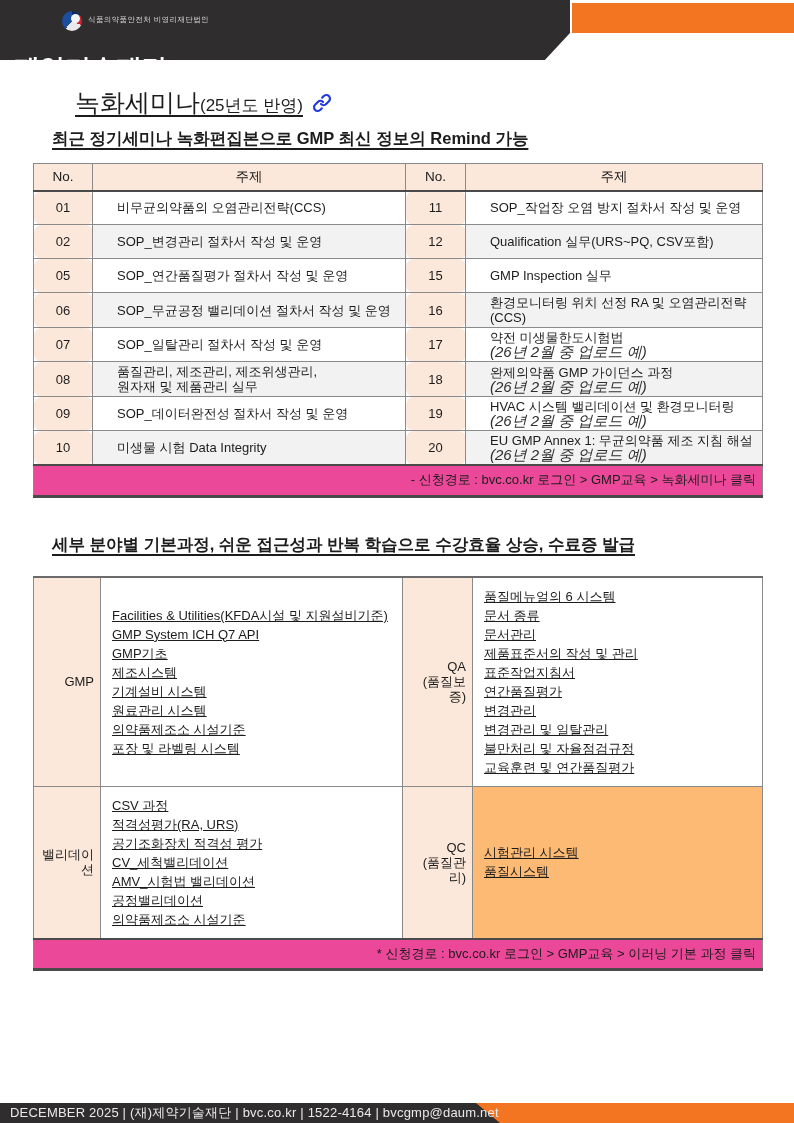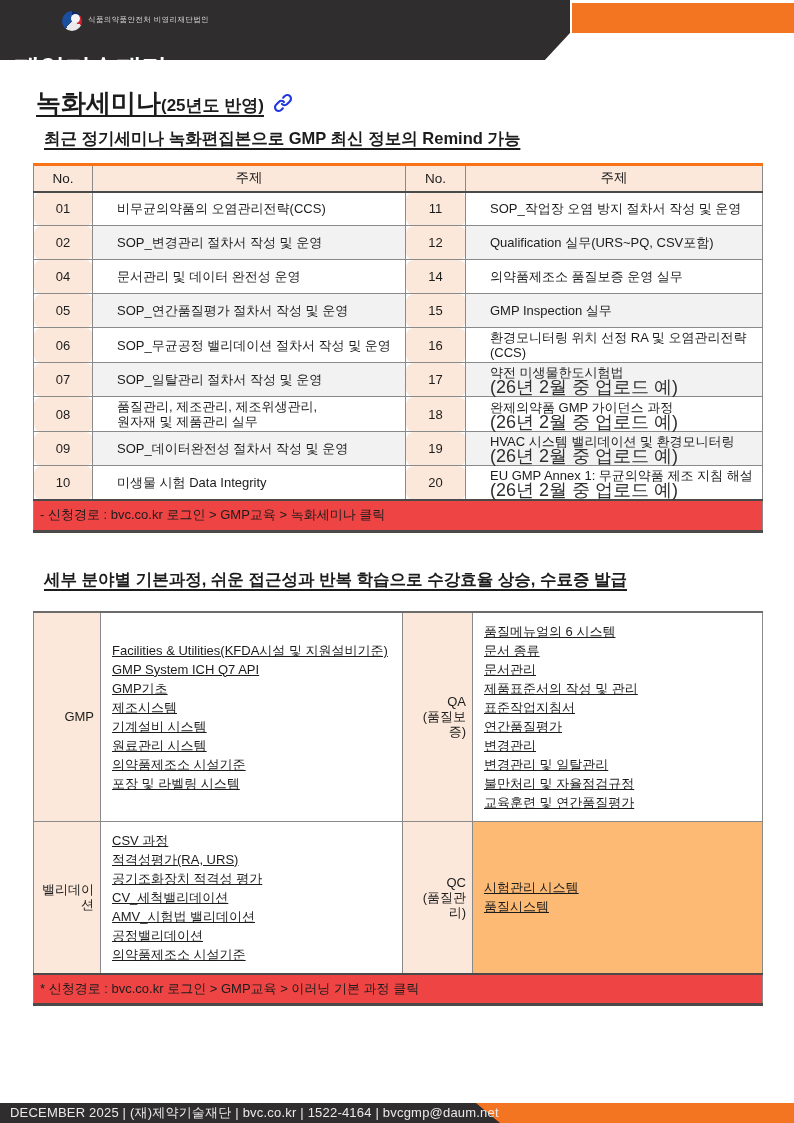--- a/index.html
+++ b/index.html
@@ -28,45 +28,45 @@
   }
   .org-small { position:absolute; left:88px; top:15px; font-size:7.5px; color:#d8d8d8; letter-spacing:.4px; }
   .org-name  { position:absolute; left:14px; top:29px; font-size:26px; font-weight:bold; color:#ffffff; letter-spacing:-.5px;margin-top:22px; }
   .org-sub   { position:absolute; left:152px; top:42px; font-size:11px; font-weight:bold; color:#ffffff;margin-top:36px; }
 
   
   .section-head { margin:26px 0 0 36px; }
   .sec2 { margin-top:27px; }
   .title-line { display:flex; align-items:center; gap:9px; }
   .big-title {
-    font-size:25px; font-weight:bold;
-    text-decoration:underline; text-decoration-thickness:2px; text-underline-offset:4px;
+    font-size:25px; font-weight:normal;
+    text-decoration:underline; text-decoration-thickness:2px; text-underline-offset:4px;margin-left:39px;
   }
   .big-title .suffix { font-size:17px; }
   .subtitle {
-    margin:9px 0 0 8px; font-size:16.5px; font-weight:bold; display:inline-block;
+    margin:9px 0 0 16px; font-size:16.5px; font-weight:bold; display:inline-block;
     text-decoration:underline; text-decoration-thickness:1.5px; text-underline-offset:4px;
   }
   .link-icon { width:20px; height:20px; flex:0 0 auto; cursor:pointer; }
 
   
   table { border-collapse:collapse; width:729px; margin:13px 0 0 33px; font-size:13px; table-layout:fixed; }
   td { border:1px solid #8a8a8a; padding:2px 6px; vertical-align:middle; }
   .gray  { background:#fdba74; }
 
   
-  .t1 { border-top:3px solid #f97316; border-bottom:3px solid #4a4a4a; }
+  .t1 { border-top:1px solid #f97316; border-bottom:3px solid #4a4a4a; }
   .t1 thead td { background:#fbe8da; text-align:center; height:27px; border-bottom:2px solid #4a4a4a; font-size:13.5px; }
   .t1 td.no    { background:#fbe8da; text-align:center; height:34px;border-radius:8px; }
   .t1 td.topic { padding-left:24px; white-space:pre-line; line-height:15px; }
   .t1 tbody tr:nth-child(even) td.topic { background:#f2f2f2; }
   .col-no1{width:59px;} .col-tp1{width:313px;} .col-no2{width:60px;} .col-tp2{width:297px;}
-  .note { font-size:18px; color:#2e2e2e; line-height:14px; }
+  .note { font-style:italic; font-size:15px; color:#2e2e2e; line-height:14px; }
   .note:empty { display:none; }
-  tr.apply td { background:#ef4444; text-align:left; height:31px; border-top:2px solid #4a4a4a; font-size:13px; }
+  tr.apply td { background:#ec4899; text-align:right; height:31px; border-top:2px solid #4a4a4a; font-size:13px; }
 
   
   .t2 { border-top:2px solid #6b6b6b; border-bottom:3px solid #4a4a4a; margin-top:20px; }
   .t2 td.label   { background:#fbe8da; text-align:right; white-space:pre-line; line-height:15px; }
   .t2 td.content { padding:9px 11px; line-height:19px; white-space:pre-line; vertical-align:middle;text-decoration:underline; }
   .t2 tr.r1 td { height:197px; }
   .t2 tr.r2 td { height:151px; }
   .col-lb1{width:67px;} .col-ct1{width:302px;} .col-lb2{width:70px;} .col-ct2{width:290px;}
 
   
@@ -122,26 +122,20 @@
       <td class="no">01</td>
       <td class="topic"><span>비무균의약품의 오염관리전략(CCS)</span></td>
       <td class="no">11</td>
       <td class="topic"><span>SOP_작업장 오염 방지 절차서 작성 및 운영</span></td>
     </tr>
     <tr>
       <td class="no">02</td>
       <td class="topic"><span>SOP_변경관리 절차서 작성 및 운영</span></td>
       <td class="no">12</td>
       <td class="topic"><span>Qualification 실무(URS~PQ, CSV포함)</span></td>
-    </tr>
-    <tr>
-      <td class="no">04</td>
-      <td class="topic"><span>문서관리 및 데이터 완전성 운영</span></td>
-      <td class="no">14</td>
-      <td class="topic"><span>의약품제조소 품질보증 운영 실무</span></td>
     </tr>
     <tr>
       <td class="no">05</td>
       <td class="topic"><span>SOP_연간품질평가 절차서 작성 및 운영</span></td>
       <td class="no">15</td>
       <td class="topic"><span>GMP Inspection 실무</span></td>
     </tr>
     <tr>
       <td class="no">06</td>
       <td class="topic"><span>SOP_무균공정 밸리데이션 절차서 작성 및 운영</span></td>

